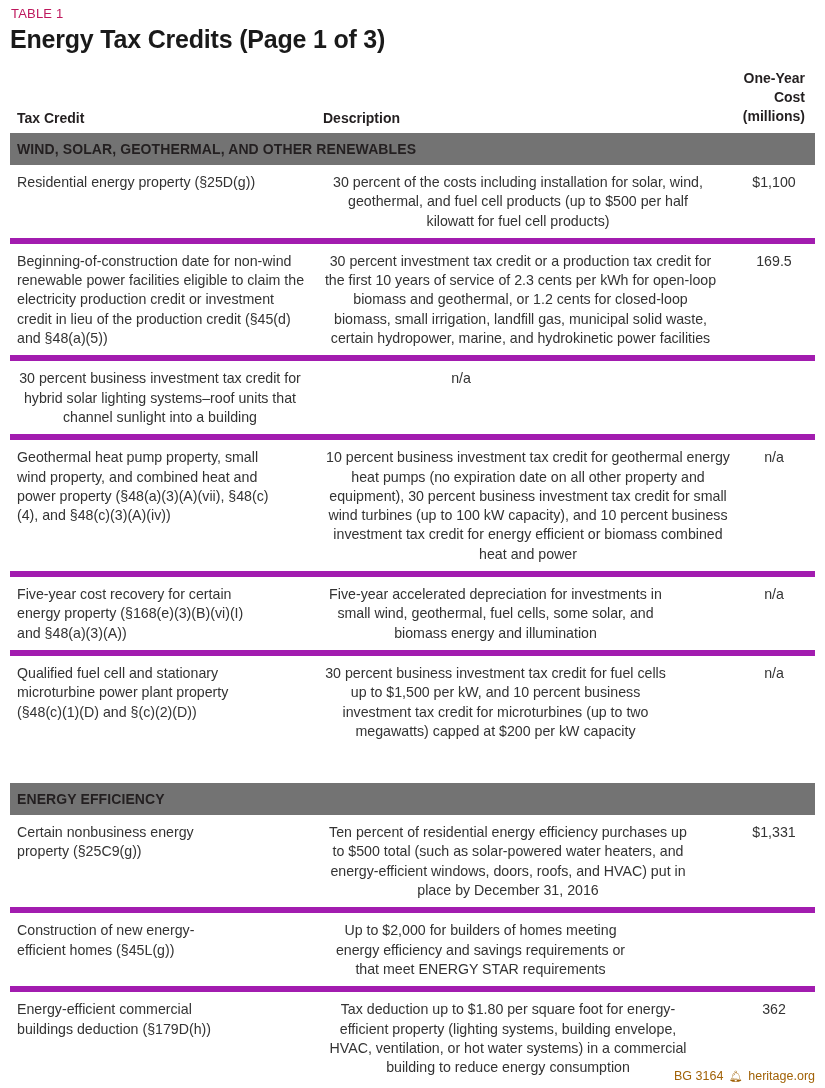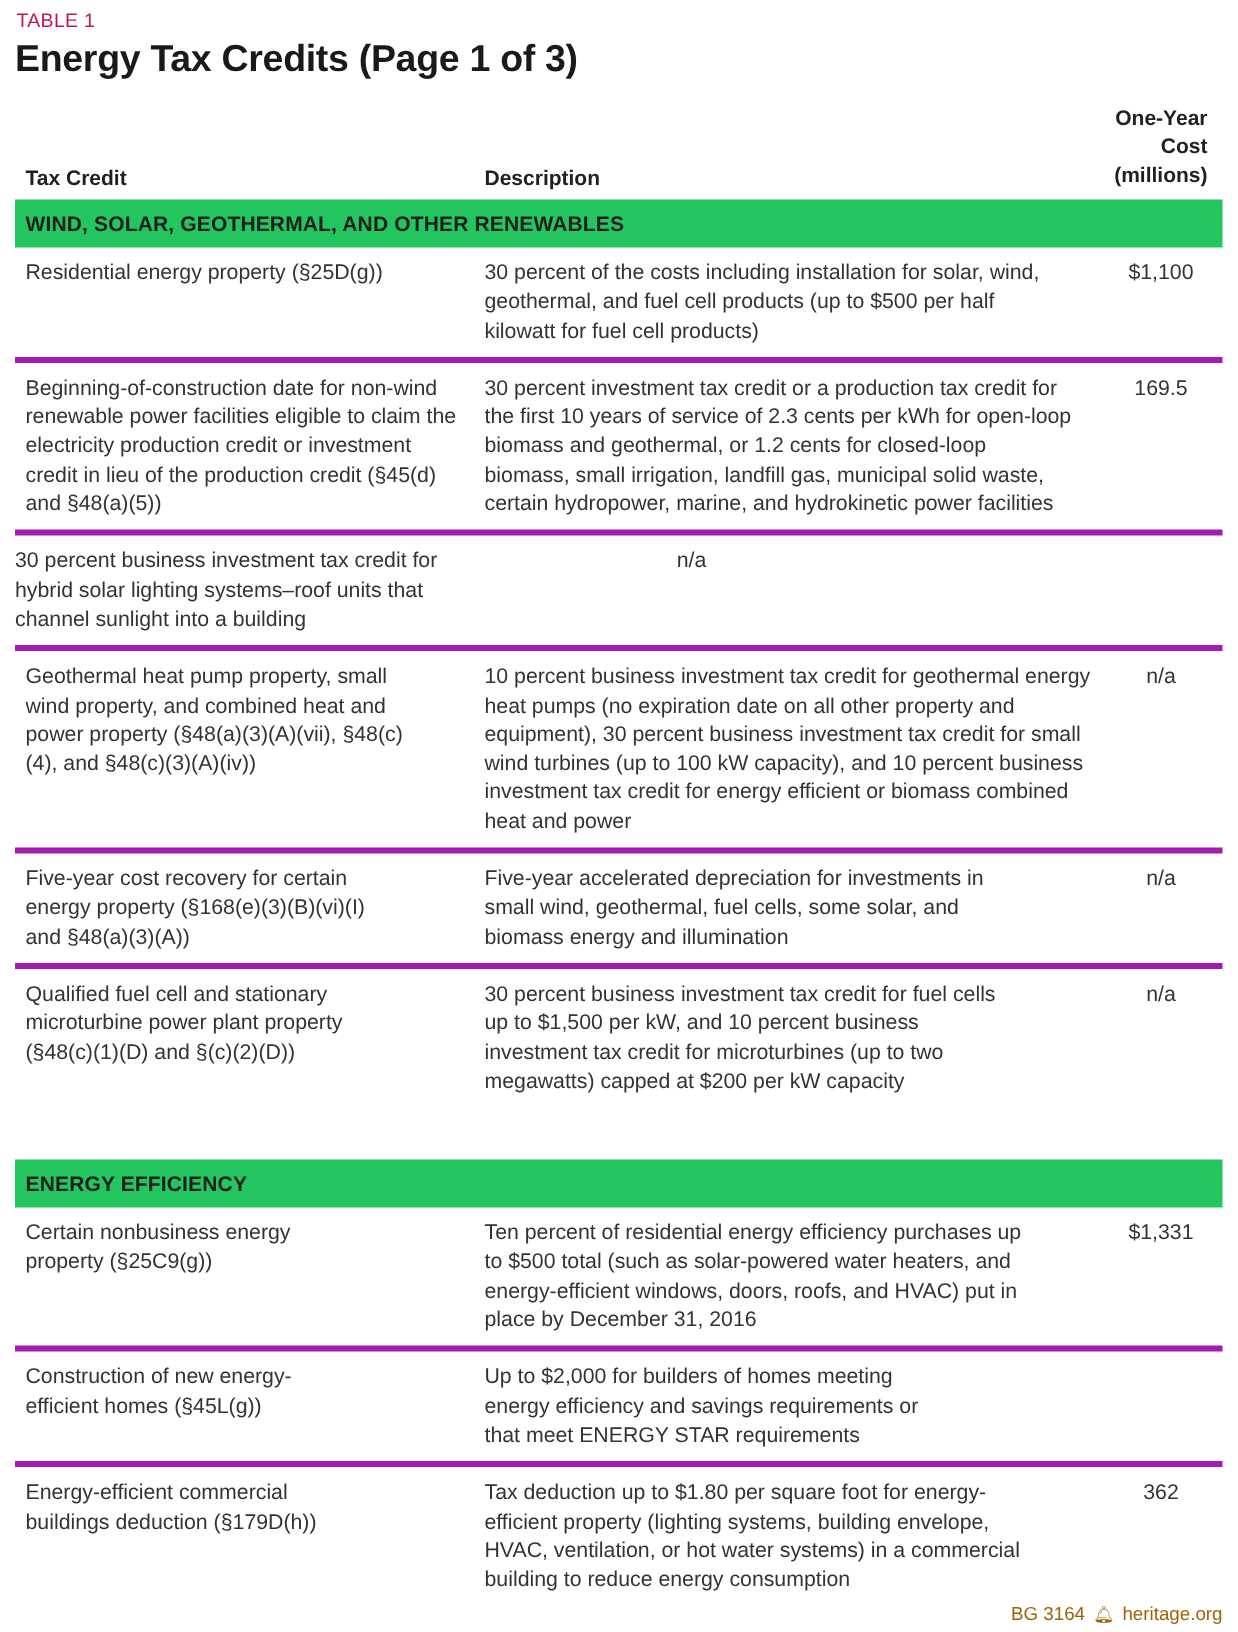--- a/index.html
+++ b/index.html
@@ -23,32 +23,32 @@
       position: relative; height: 63px;
       font-weight: bold; font-size: 14px; color: #231f20;
     }
     .hdr .h1 { position: absolute; left: 7px; bottom: 7px; }
     .hdr .h2 { position: absolute; left: 313px; bottom: 7px; }
     .hdr .h3 {
       position: absolute; right: 10px; bottom: 7px; width: 90px;
       text-align: right; line-height: 19px;
     }
     .section {
-      background: #22c55e; height: 32px; line-height: 32px;
+      background: #737373; height: 32px; line-height: 32px;
       padding-left: 7px; font-size: 14px; font-weight: bold;
       letter-spacing: 0.1px; color: #231f20;
     }
     .row {
-      display: flex; border-bottom: 4px solid #a21caf;
+      display: flex; border-bottom: 6px solid #a21caf;
       font-size: 14.2px; line-height: 19.3px; color: #333333;
       padding: 8px 0 7px 0;
     }
     .row.last { border-bottom: none; }
     .c1 { width: 306px; padding-left: 7px; flex: none; }
-    .c2 { width: 410px; flex: none; }
+    .c2 { width: 410px; flex: none; text-align: center; }
     .c3 { width: 82px; text-align: center; flex: none; }
     .spacer { height: 35px; }
     .footer {
       position: absolute; right: 10px; bottom: 5px;
       font-size: 12.5px; color: #a16207;
     }
     .bell { display: inline-block; font-size: 11px; margin: 0 2px; }
   </style>
 </head>
 <body>

